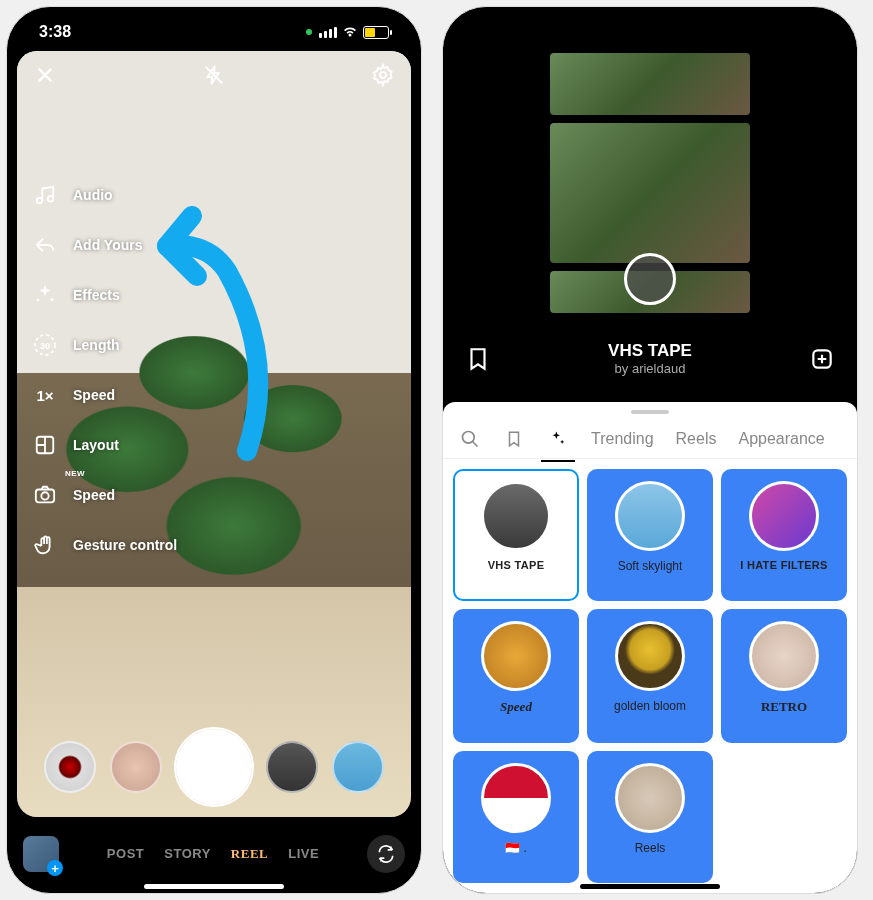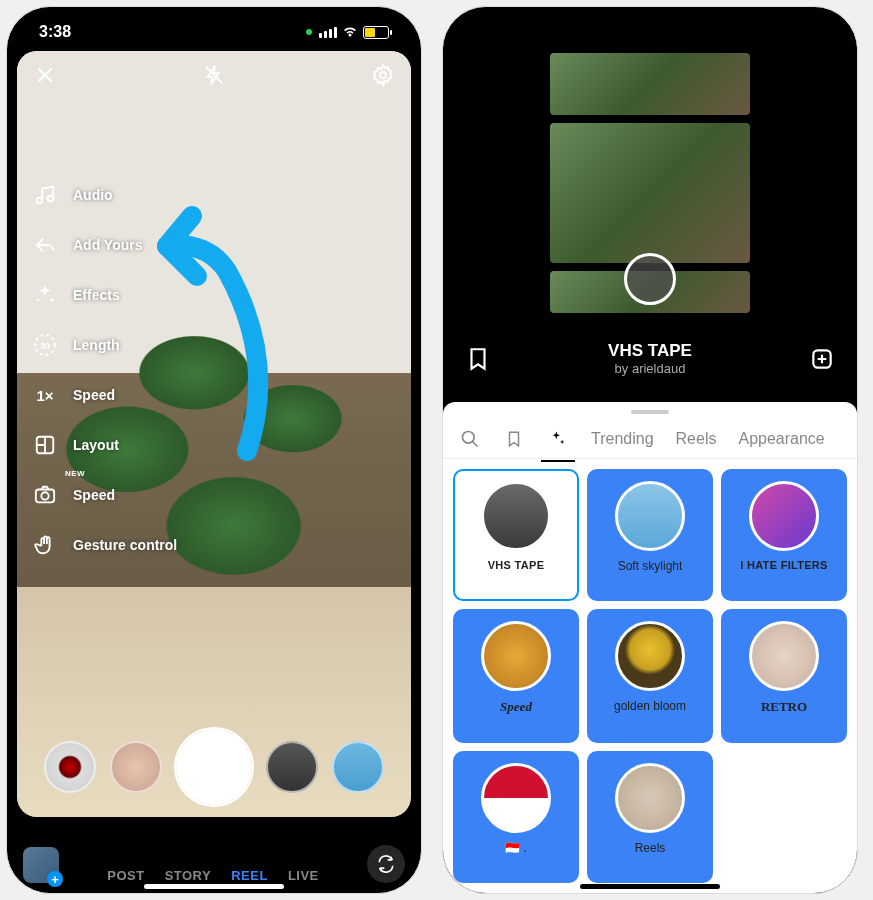--- a/index.html
+++ b/index.html
@@ -112,40 +112,40 @@
   .effect-thumb.sky { background:linear-gradient(#6bb8e0,#4a9ed0); }
   .effect-thumb.eye { background:radial-gradient(circle at 50% 50%, #c00 0%, #600 30%, #ddd 35%, #ccc 100%); }
   .effect-thumb.face { background:radial-gradient(circle, #e8c5b0, #c8a090); }
   .shutter {
     width:76px; height:76px; border-radius:50%;
     background:#fff; border:6px solid rgba(255,255,255,.35);
     outline:2px solid #fff;
   }
   .bottom-bar {
     position:absolute; bottom:10px; left:0; right:0;
-    height:58px; display:flex; align-items:flex-end;
+    height:58px; display:flex; align-items:center;
     padding:0 16px;
   }
   .gallery-thumb {
     width:36px; height:36px; border-radius:8px;
     background:linear-gradient(135deg,#5a7a9a,#3a5a7a);
     position:relative;
   }
   .gallery-thumb::after {
     content:'+'; position:absolute; right:-4px; bottom:-4px;
     width:16px; height:16px; border-radius:50%;
     background:#0095f6; color:#fff; font-size:13px;
     display:flex; align-items:center; justify-content:center;
     font-weight:700;
   }
   .modes {
     flex:1; display:flex; justify-content:center; gap:20px;
     color:#888; font-size:13px; font-weight:600; letter-spacing:0.5px;
   }
-  .modes span.active { color:#3b82f6; }
+  .modes span.active { color:#fdba74;font-family:Liberation Serif, serif; }
   .cycle-btn {
     width:38px; height:38px; border-radius:50%;
     background:#262626; display:flex; align-items:center; justify-content:center;
     color:#fff;
   }
   .home-indicator {
     position:absolute; bottom:4px; left:50%; transform:translateX(-50%);
     width:140px; height:5px; background:#fff; border-radius:3px;
   }
 

